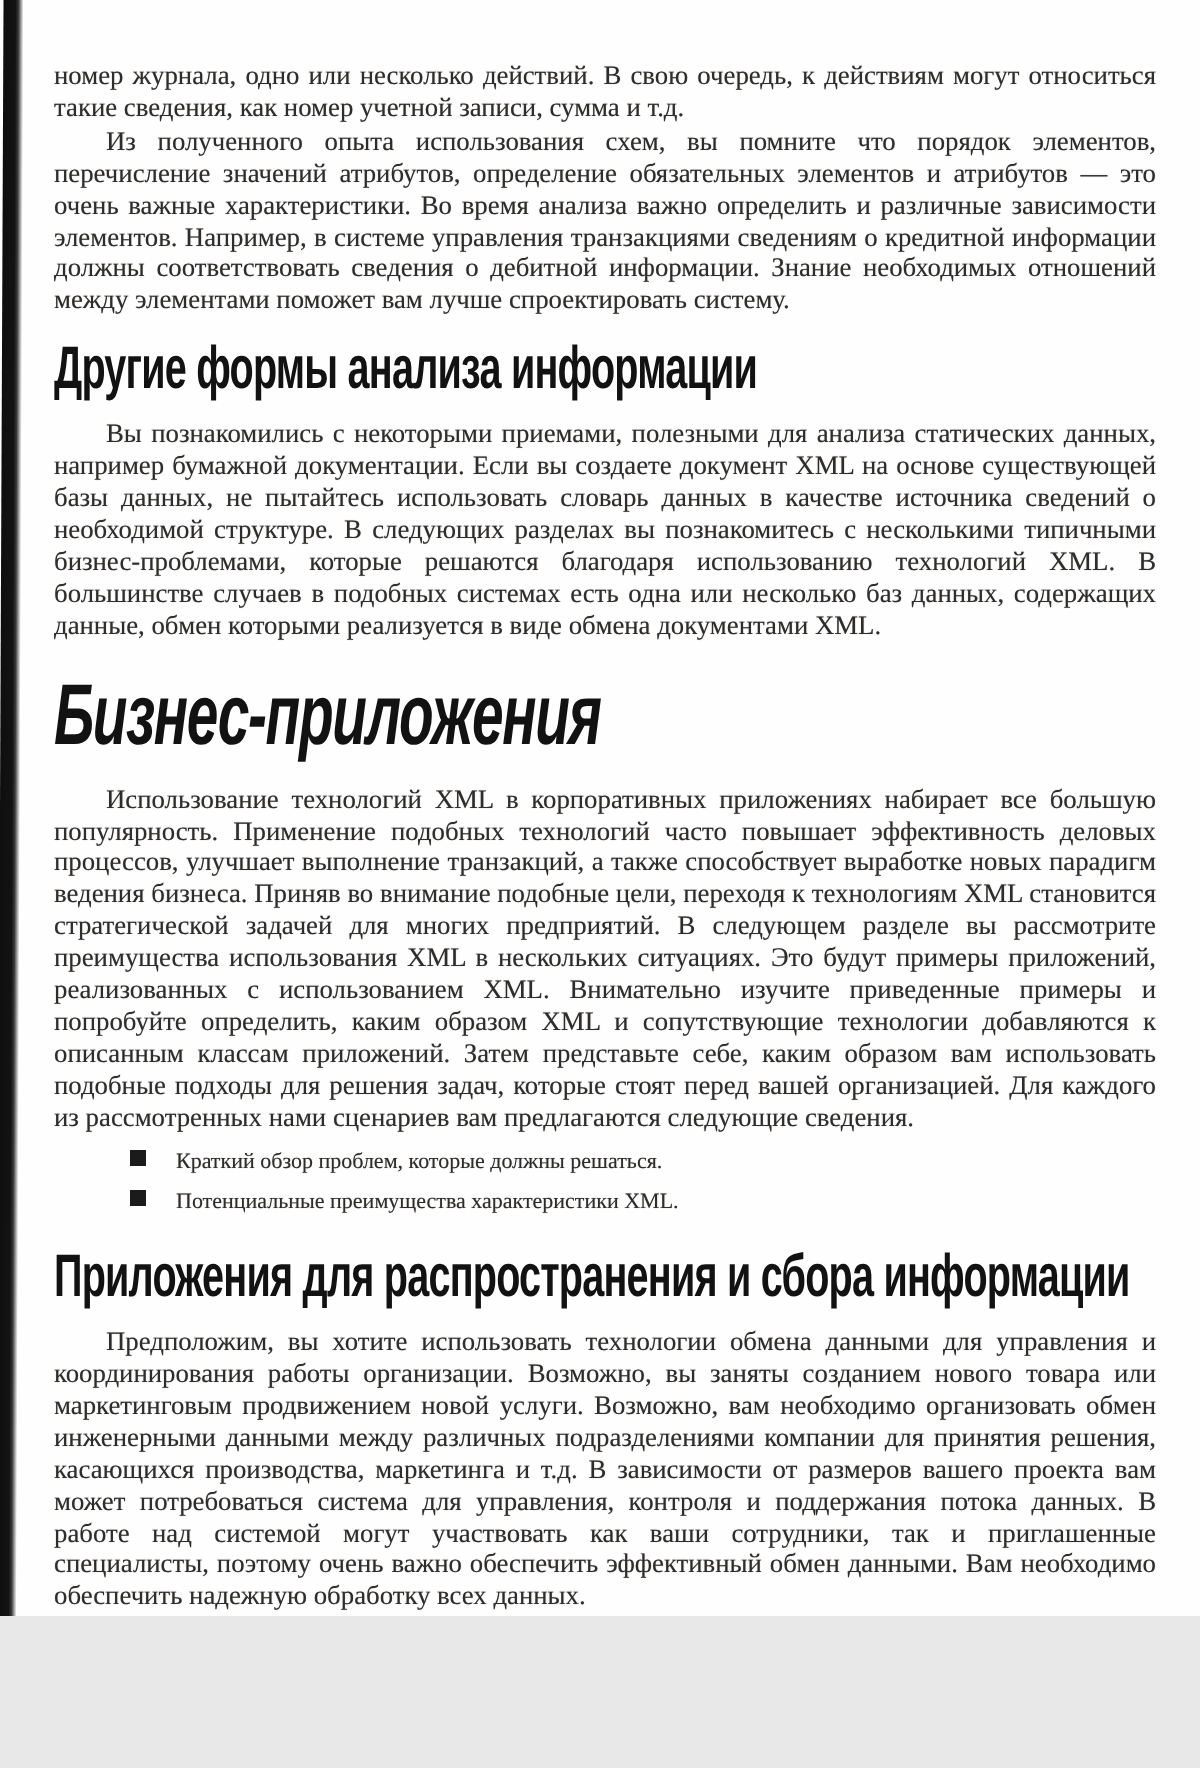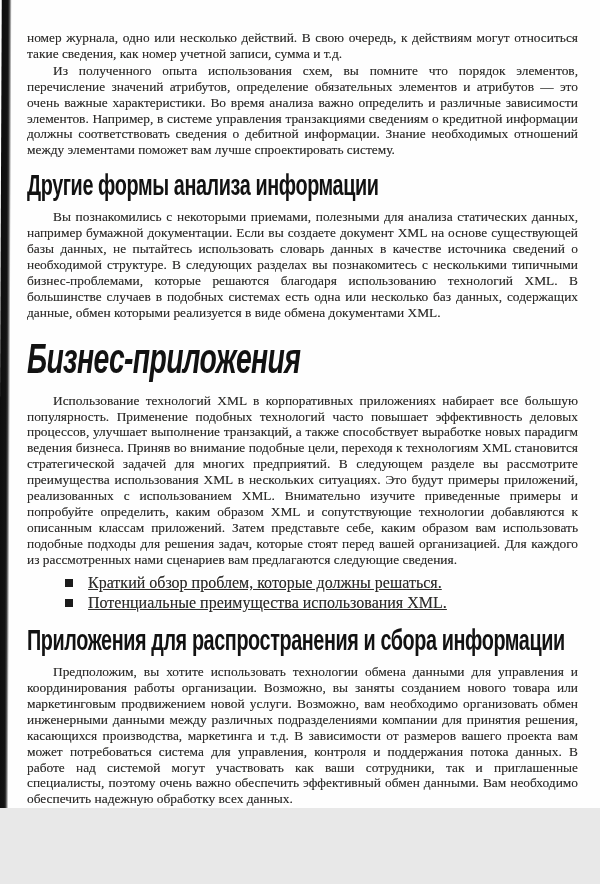--- a/index.html
+++ b/index.html
@@ -58,25 +58,24 @@
     white-space: nowrap;
   }
   .h-med .condensed { font-size: 30px; }
   .h-big .condensed { font-size: 43px; letter-spacing: -1px; }
   ul.bullets {
     list-style: none;
     margin: 5px 0 3px 0;
     padding: 0 0 0 38px;
   }
   ul.bullets li {
-    font-size: 16px;
+    font-size: 11px;
     line-height: 15.9px;
     padding: 2.2px 0;
     text-shadow: 0 0 0.5px rgba(40,40,40,0.45);
-    text-decoration: underline;
   }
   .sq {
     display: inline-block;
     width: 8px;
     height: 8px;
     background: #1b1b1b;
     margin-right: 15px;
     vertical-align: 1px;
   }
   .footer {
@@ -117,21 +116,21 @@
       <span class="condensed">Бизнес-приложения</span>
     </h1>
 
     <p class="body">Использование технологий XML в корпоративных приложениях набирает все большую популярность. Применение подобных технологий часто повышает эффективность деловых процессов, улучшает выполнение транзакций, а также способствует выработке новых парадигм ведения бизнеса. Приняв во внимание подобные цели, переходя к технологиям XML становится стратегической задачей для многих предприятий. В следующем разделе вы рассмотрите преимущества использования XML в нескольких ситуациях. Это будут примеры приложений, реализованных с использованием XML. Внимательно изучите приведенные примеры и попробуйте определить, каким образом XML и сопутствующие технологии добавляются к описанным классам приложений. Затем представьте себе, каким образом вам использовать подобные подходы для решения задач, которые стоят перед вашей организацией. Для каждого из рассмотренных нами сценариев вам предлагаются следующие сведения.</p>
 
     <ul class="bullets">
       <li>
         <span class="sq"></span><span>Краткий обзор проблем, которые должны решаться.</span>
       </li>
       <li>
-        <span class="sq"></span><span>Потенциальные преимущества использования XML.</span>
+        <span class="sq"></span><span>Потенциальные преимущества характеристики XML.</span>
       </li>
     </ul>
 
     <h2 class="h-med">
       <span class="condensed">Приложения для распространения и сбора информации</span>
     </h2>
 
     <p class="body">Предположим, вы хотите использовать технологии обмена данными для управления и координирования работы организации. Возможно, вы заняты созданием нового товара или маркетинговым продвижением новой услуги. Возможно, вам необходимо организовать обмен инженерными данными между различных подразделениями компании для принятия решения, касающихся производства, маркетинга и т.д. В зависимости от размеров вашего проекта вам может потребоваться система для управления, контроля и поддержания потока данных. В работе над системой могут участвовать как ваши сотрудники, так и приглашенные специалисты, поэтому очень важно обеспечить эффективный обмен данными. Вам необходимо обеспечить надежную обработку всех данных.</p>
 
   </div>

